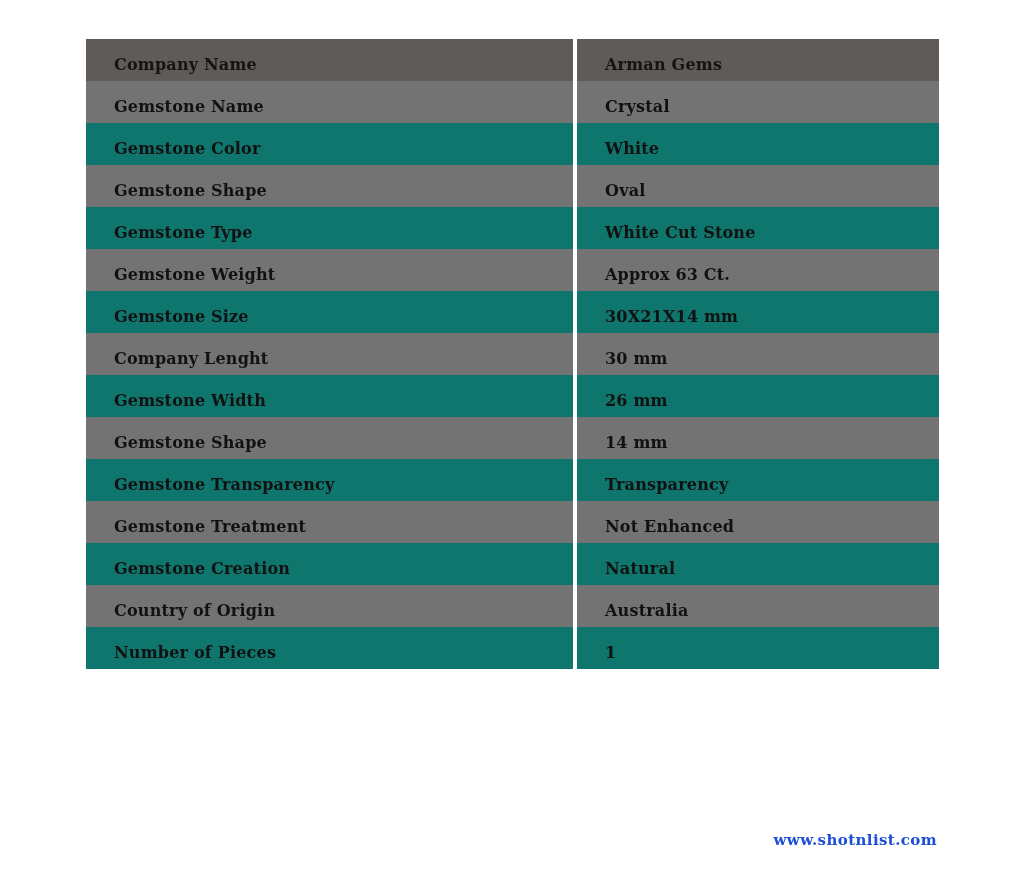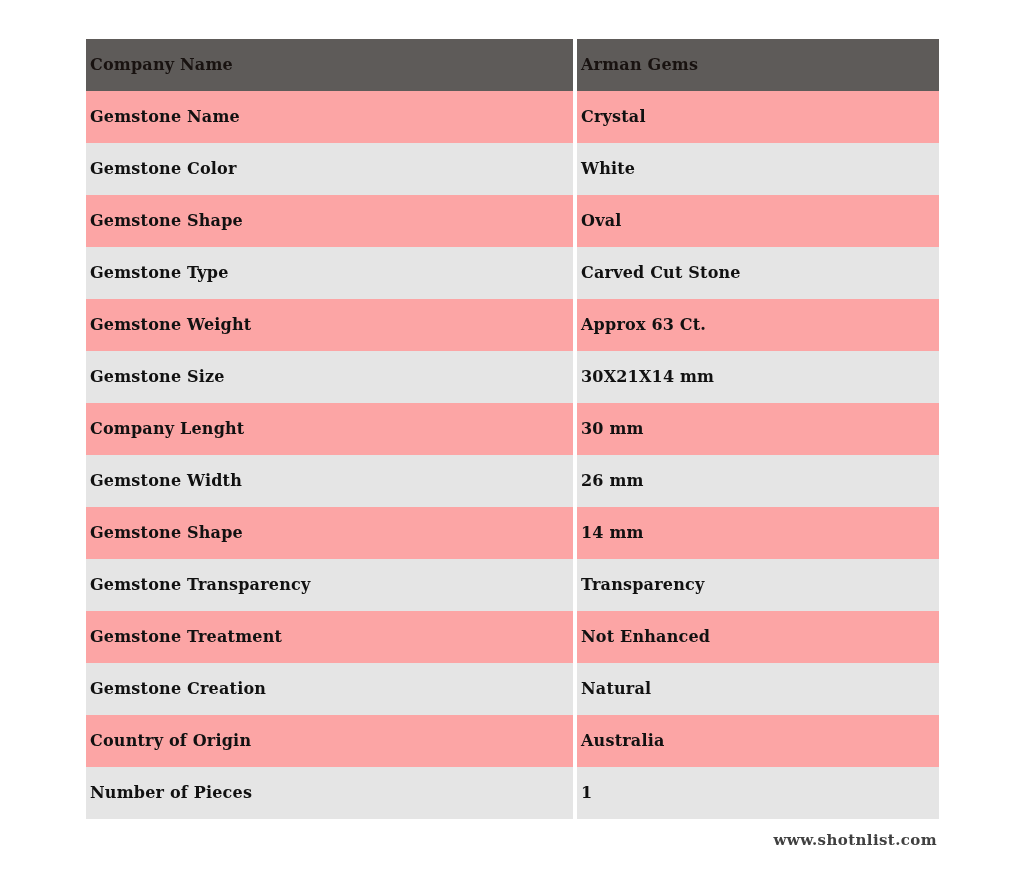--- a/index.html
+++ b/index.html
@@ -19,63 +19,63 @@
     width: 853px;
     display: grid;
     grid-template-columns: 487px 1fr;
     column-gap: 4px;
     background: #ffffff;
   }
   .row {
     display: contents;
   }
   .cell {
-    height: 52px;
+    height: 42px;
     line-height: 51px;
-    padding-left: 4px;
+    padding-left: 28px;
     font-size: 16px;
     font-weight: bold;
     color: #111111;
     letter-spacing: 0.2px;
     white-space: nowrap;
     overflow: hidden;
   }
   .cell.header {
     background: #5e5b59;
     color: #181210;
   }
   .cell.alt {
-    background: #fca5a5;
+    background: #737373;
   }
   .cell.plain {
-    background: #e5e5e5;
+    background: #0f766e;
   }
   .watermark {
     position: absolute;
     top: 831px;
     right: 87px;
     font-size: 15px;
     font-weight: bold;
-    color: #404040;
+    color: #1d4ed8;
     letter-spacing: 0.4px;
   }
 </style>
 </head>
 <body>
 
 <div class="spec-table">
   <div class="row">
     <div class="cell header">Company Name</div>
     <div class="cell header">Arman Gems</div>
   </div>
 
 <div class="row"><div class="cell alt">Gemstone Name</div><div class="cell alt">Crystal</div></div>
     <div class="row"><div class="cell plain">Gemstone Color</div><div class="cell plain">White</div></div>
     <div class="row"><div class="cell alt">Gemstone Shape</div><div class="cell alt">Oval</div></div>
-    <div class="row"><div class="cell plain">Gemstone Type</div><div class="cell plain">Carved Cut Stone</div></div>
+    <div class="row"><div class="cell plain">Gemstone Type</div><div class="cell plain">White Cut Stone</div></div>
     <div class="row"><div class="cell alt">Gemstone Weight</div><div class="cell alt">Approx 63 Ct.</div></div>
     <div class="row"><div class="cell plain">Gemstone Size</div><div class="cell plain">30X21X14 mm</div></div>
     <div class="row"><div class="cell alt">Company Lenght</div><div class="cell alt">30 mm</div></div>
     <div class="row"><div class="cell plain">Gemstone Width</div><div class="cell plain">26 mm</div></div>
     <div class="row"><div class="cell alt">Gemstone Shape</div><div class="cell alt">14 mm</div></div>
     <div class="row"><div class="cell plain">Gemstone Transparency</div><div class="cell plain">Transparency</div></div>
     <div class="row"><div class="cell alt">Gemstone Treatment</div><div class="cell alt">Not Enhanced</div></div>
     <div class="row"><div class="cell plain">Gemstone Creation</div><div class="cell plain">Natural</div></div>
     <div class="row"><div class="cell alt">Country of Origin</div><div class="cell alt">Australia</div></div>
     <div class="row"><div class="cell plain">Number of Pieces</div><div class="cell plain">1</div></div>

